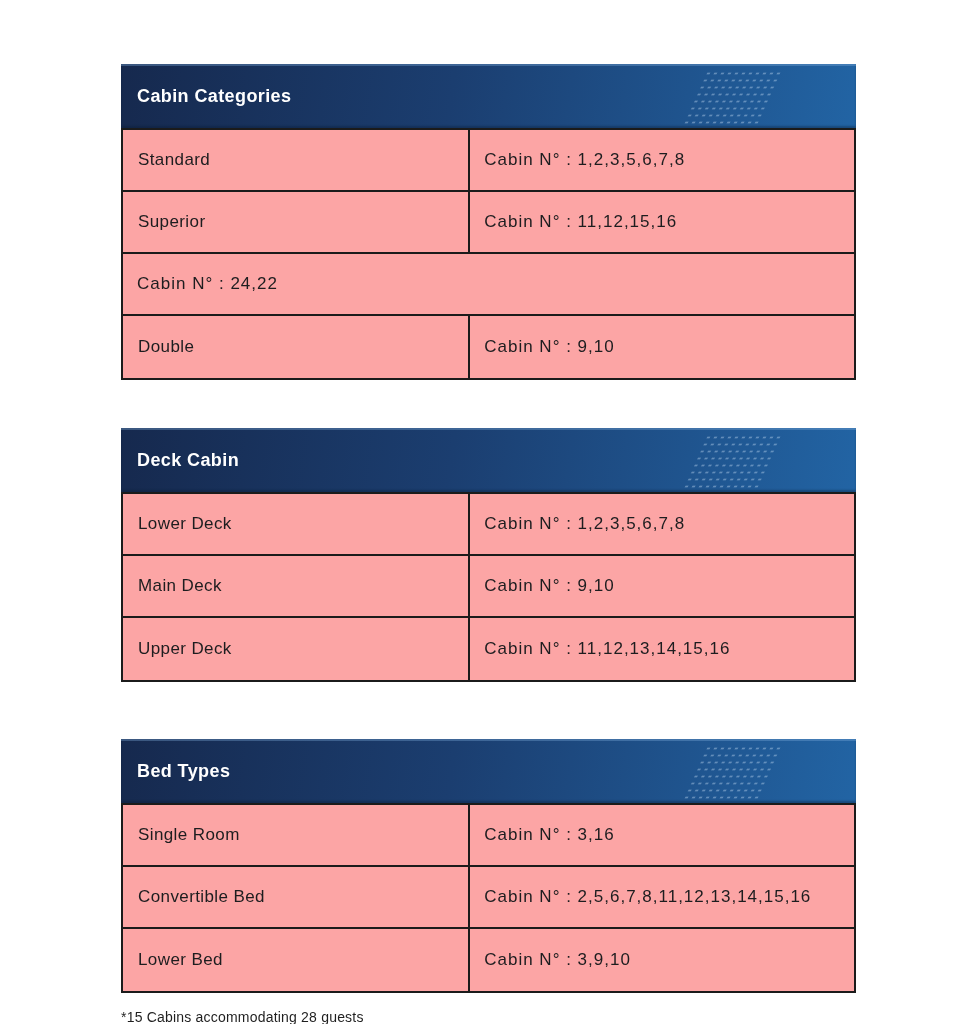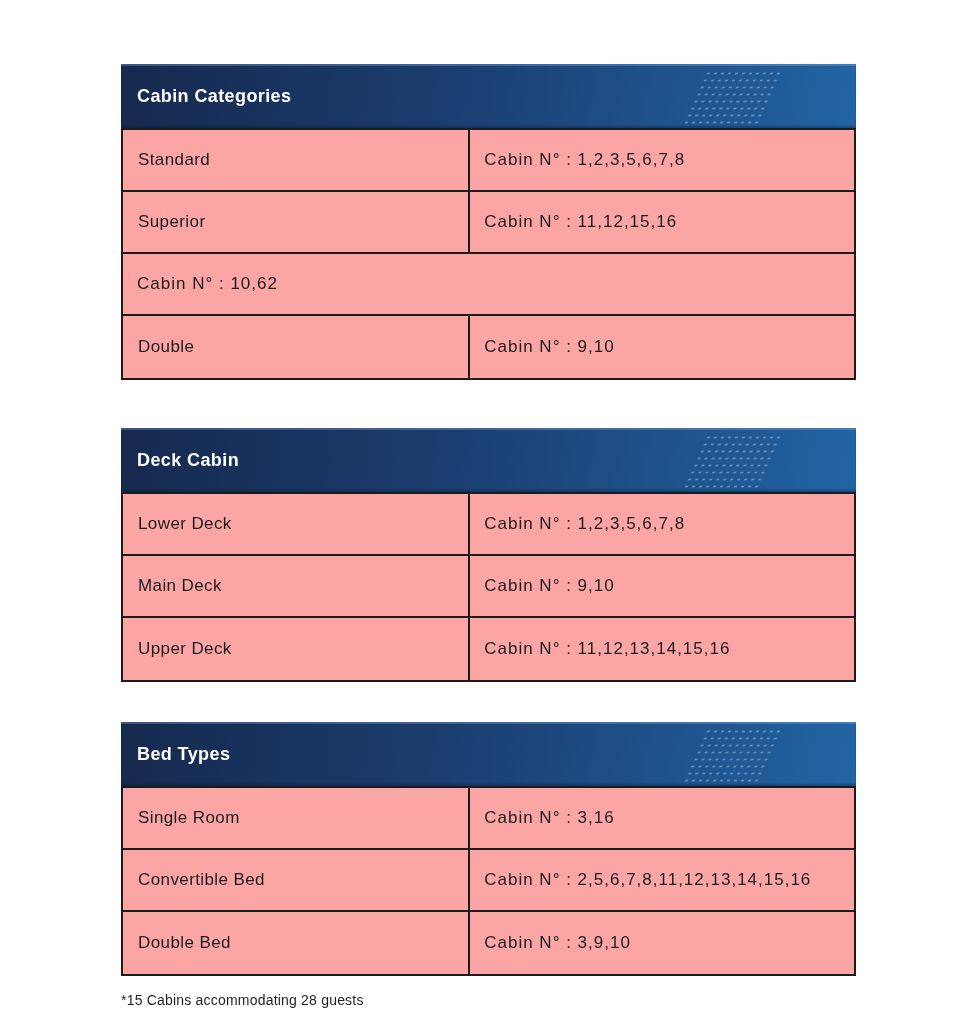--- a/index.html
+++ b/index.html
@@ -101,21 +101,21 @@
     <div class="tbl-body">
       <div class="tbl-row">
         <div class="cell cell-left">Standard</div>
         <div class="cell cell-right">Cabin N° : 1,2,3,5,6,7,8</div>
       </div>
       <div class="tbl-row">
         <div class="cell cell-left">Superior</div>
         <div class="cell cell-right">Cabin N° : 11,12,15,16</div>
       </div>
       <div class="tbl-row">
-        <div class="cell cell-right">Cabin N° : 10,62</div>
+        <div class="cell cell-right">Cabin N° : 24,22</div>
       </div>
       <div class="tbl-row">
         <div class="cell cell-left">Double</div>
         <div class="cell cell-right">Cabin N° : 9,10</div>
       </div>
     </div>
   </section>
 
   <section class="table-block">
     <header class="tbl-header">
@@ -131,36 +131,36 @@
         <div class="cell cell-left">Main Deck</div>
         <div class="cell cell-right">Cabin N° : 9,10</div>
       </div>
       <div class="tbl-row">
         <div class="cell cell-left">Upper Deck</div>
         <div class="cell cell-right">Cabin N° : 11,12,13,14,15,16</div>
       </div>
     </div>
   </section>
 
-  <section class="table-block" style="margin-top:40px;">
+  <section class="table-block" style="margin-top:57px;">
     <header class="tbl-header">
       <span class="tbl-title">Bed Types</span>
       <div class="dots"></div>
     </header>
     <div class="tbl-body">
       <div class="tbl-row">
         <div class="cell cell-left">Single Room</div>
         <div class="cell cell-right">Cabin N° : 3,16</div>
       </div>
       <div class="tbl-row">
         <div class="cell cell-left">Convertible Bed</div>
         <div class="cell cell-right">Cabin N° : 2,5,6,7,8,11,12,13,14,15,16</div>
       </div>
       <div class="tbl-row">
-        <div class="cell cell-left">Double Bed</div>
+        <div class="cell cell-left">Lower Bed</div>
         <div class="cell cell-right">Cabin N° : 3,9,10</div>
       </div>
     </div>
   </section>
 
   <p class="footnote">*15 Cabins accommodating 28 guests</p>
 
 </div>
 
 </body></html>

